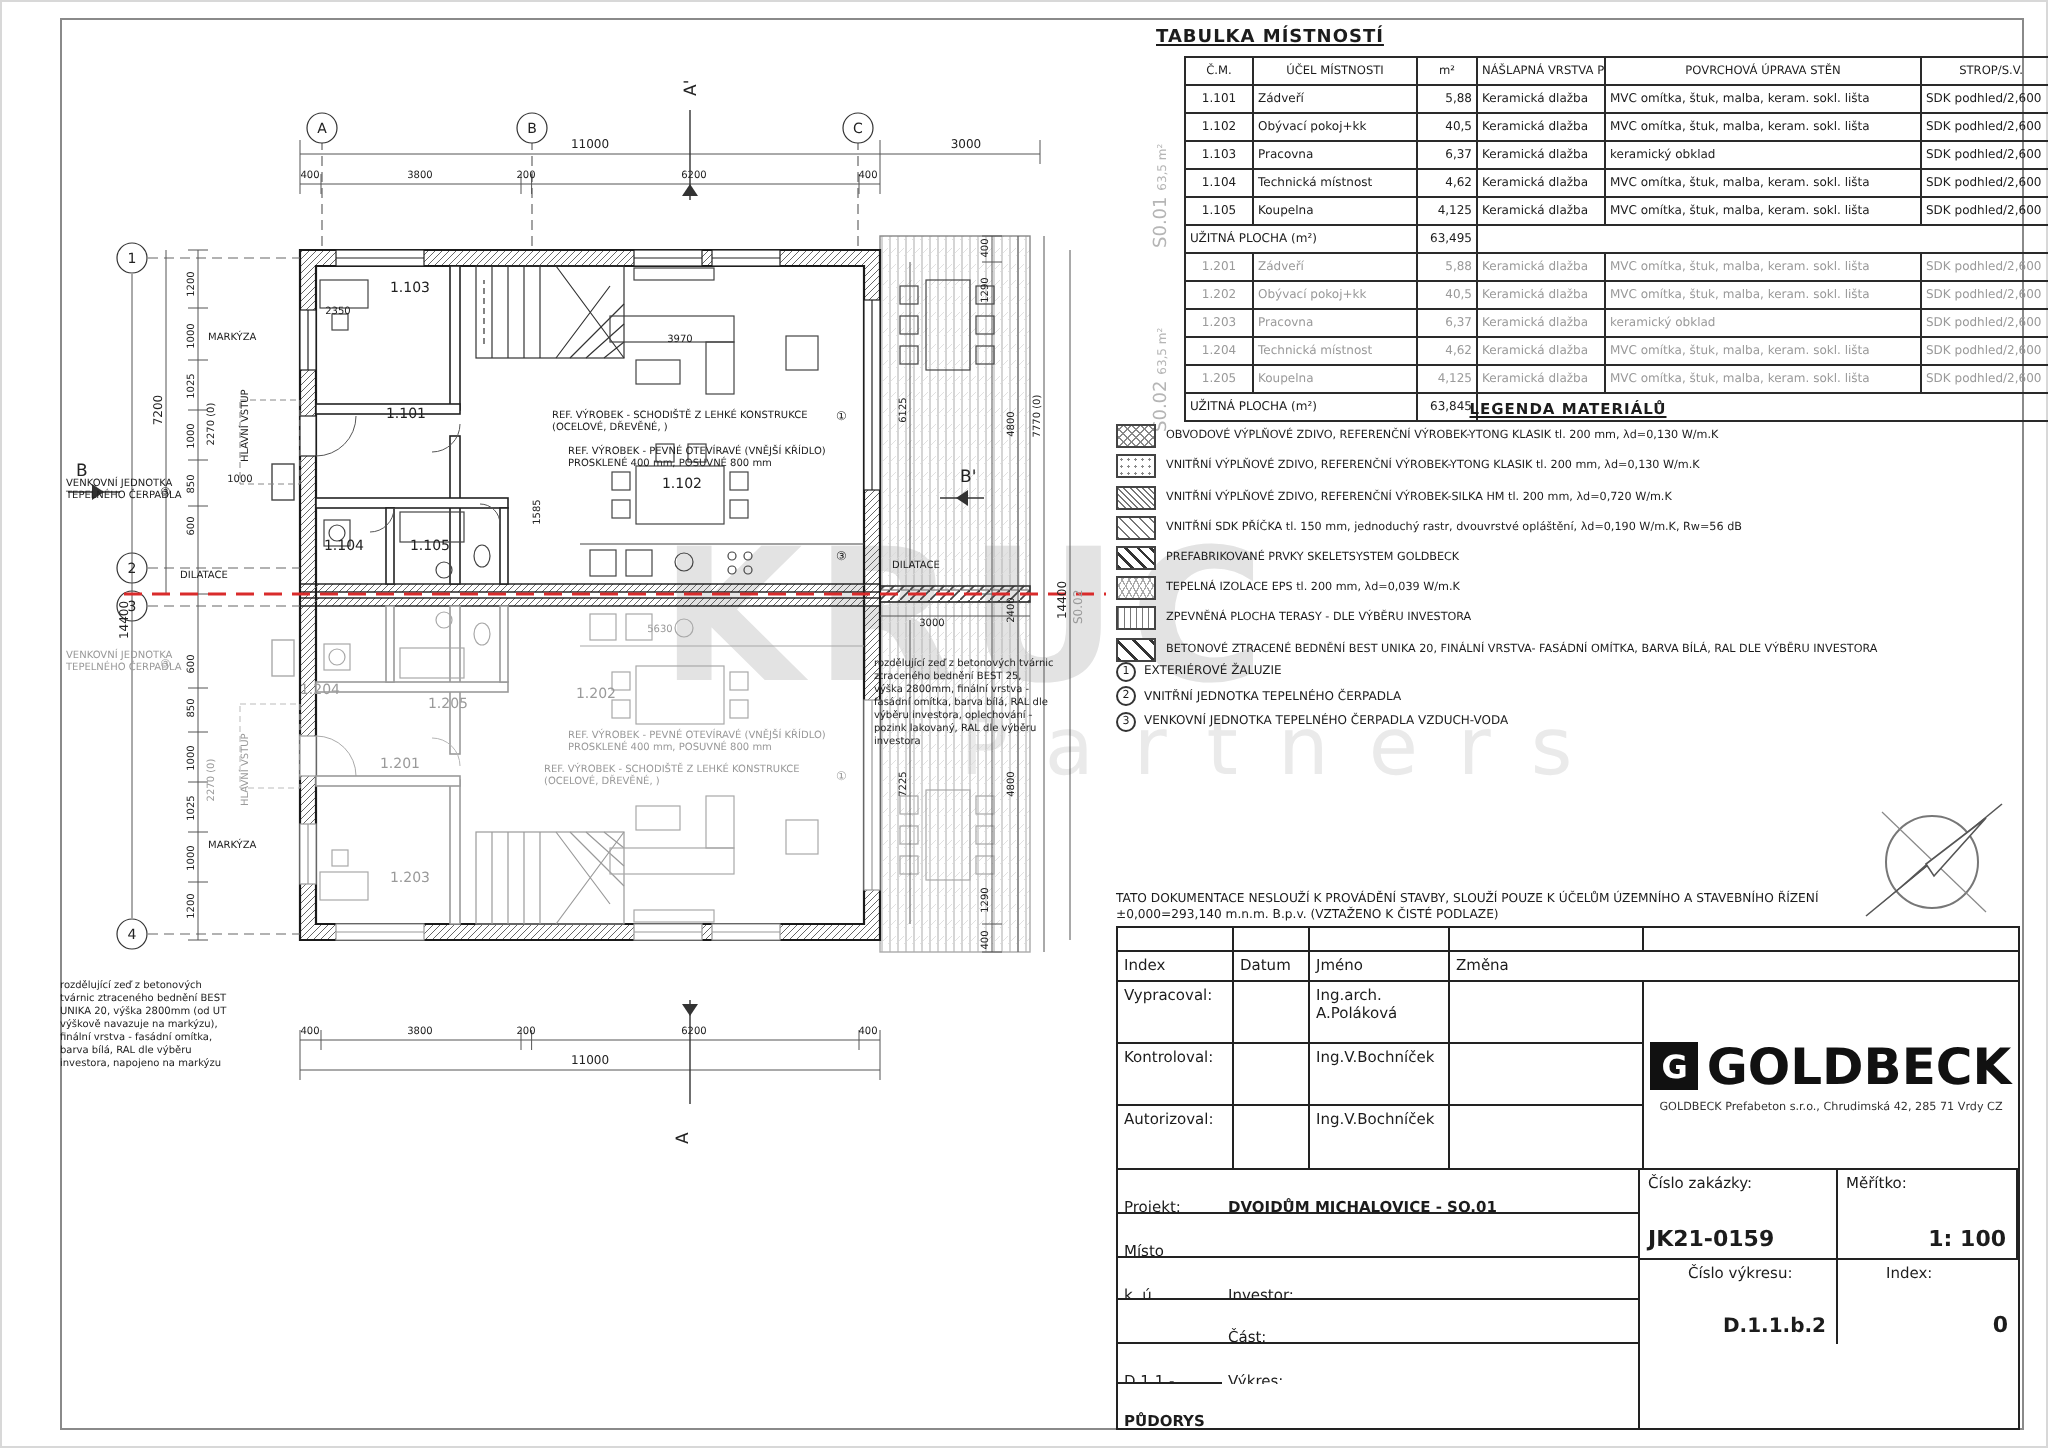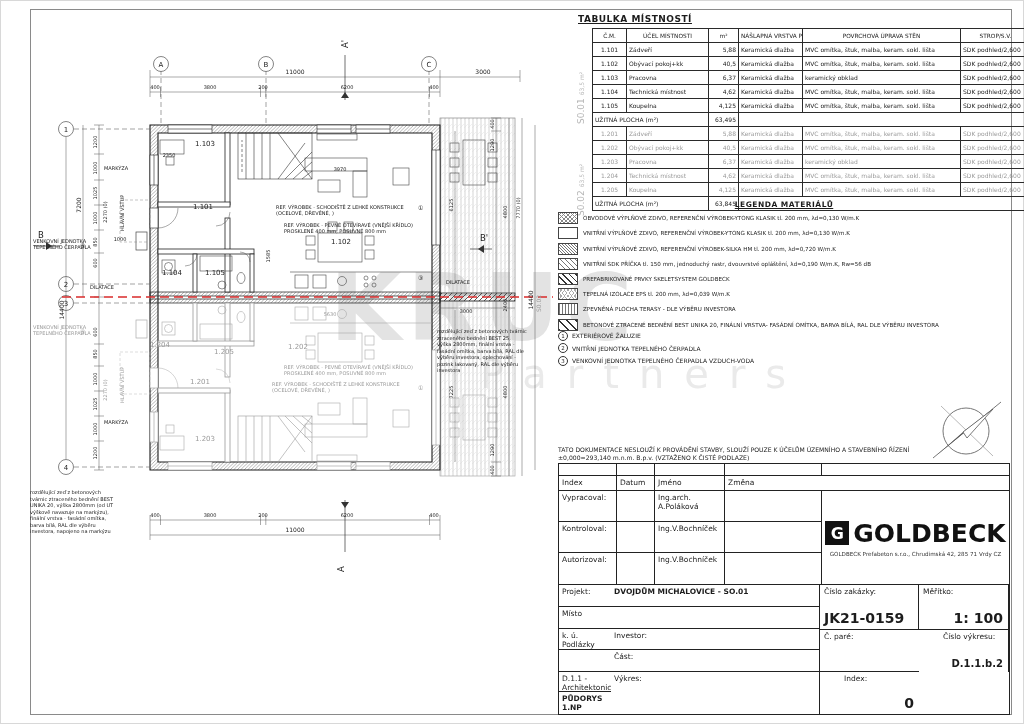--- a/index.html
+++ b/index.html
@@ -64,29 +64,29 @@
   .logocell{grid-column:5;grid-row:3/6;display:flex;flex-direction:column;
        align-items:center;justify-content:center;gap:3px;}
   .logorow{display:flex;align-items:center;gap:4px;}
   .logosq{width:24px;height:24px;background:#111;color:#fff;display:flex;align-items:center;
        justify-content:center;font-weight:bold;font-size:16px;font-family:"DejaVu Sans",sans-serif;}
   .logotxt{font-size:25px;font-weight:bold;letter-spacing:0px;color:#111;}
   .logoaddr{font-size:5.6px;color:#333;}
   .tbl{display:flex;border:1.5px solid #222;border-top:none;}
   .tbl-left{width:260px;display:grid;grid-template-columns:52px 208px;
        grid-template-rows:22px 22px 21px 22px 20px 22px;border-right:1px solid #222;}
-  .tbl-left>div{border-bottom:1px solid #222;font-size:7.5px;padding:2px 3px;overflow:hidden;}
+  .tbl-left>div{border-bottom:1px solid #222;font-size:7.5px;padding:2px 3px;overflow:hidden;margin-top:12px;}
   .tbl-left .noB{border-bottom:none;}
   .pv{font-weight:bold;font-size:8.5px;}
   .dv{font-weight:bold;font-size:11px;}
   .tbl-right{width:189px;display:grid;grid-template-columns:99px 90px;grid-template-rows:45px 42px 42px;}
   .tbl-right>div{border-bottom:1px solid #222;border-right:1px solid #222;font-size:7.5px;
        padding:2px 4px;position:relative;}
   .tbl-right .noR{border-right:none;} .tbl-right .noB{border-bottom:none;margin-left:20px;}
-  .bigval{position:absolute;bottom:3px;left:4px;right:5px;font-size:14px;font-weight:bold;}
+  .bigval{position:absolute;bottom:3px;left:4px;right:5px;font-size:11px;font-weight:bold;}
   .right{text-align:right;}
 </style>
 </head>
 <body>
 
 <div id="sheet">
   <div id="pageedge"></div>
   <div id="frame"></div>
 
   <div id="wm">
@@ -714,24 +714,20 @@
       </div>
       <div class="tbl-right">
         <div>
           <span>Číslo zakázky:</span>
           <span class="bigval">JK21-0159</span>
         </div>
         <div>
           <span>Měřítko:</span>
           <span class="bigval right">1: 100</span>
         </div>
-        <div class="noR">
-          <span>Č. paré:</span>
-          <span class="bigval right"></span>
-        </div>
         <div class="noB">
           <span>Číslo výkresu:</span>
           <span class="bigval right" style="font-size:10px;">D.1.1.b.2</span>
         </div>
         <div class="noR noB">
           <span>Index:</span>
           <span class="bigval right">0</span>
         </div>
       </div>
     </div>

